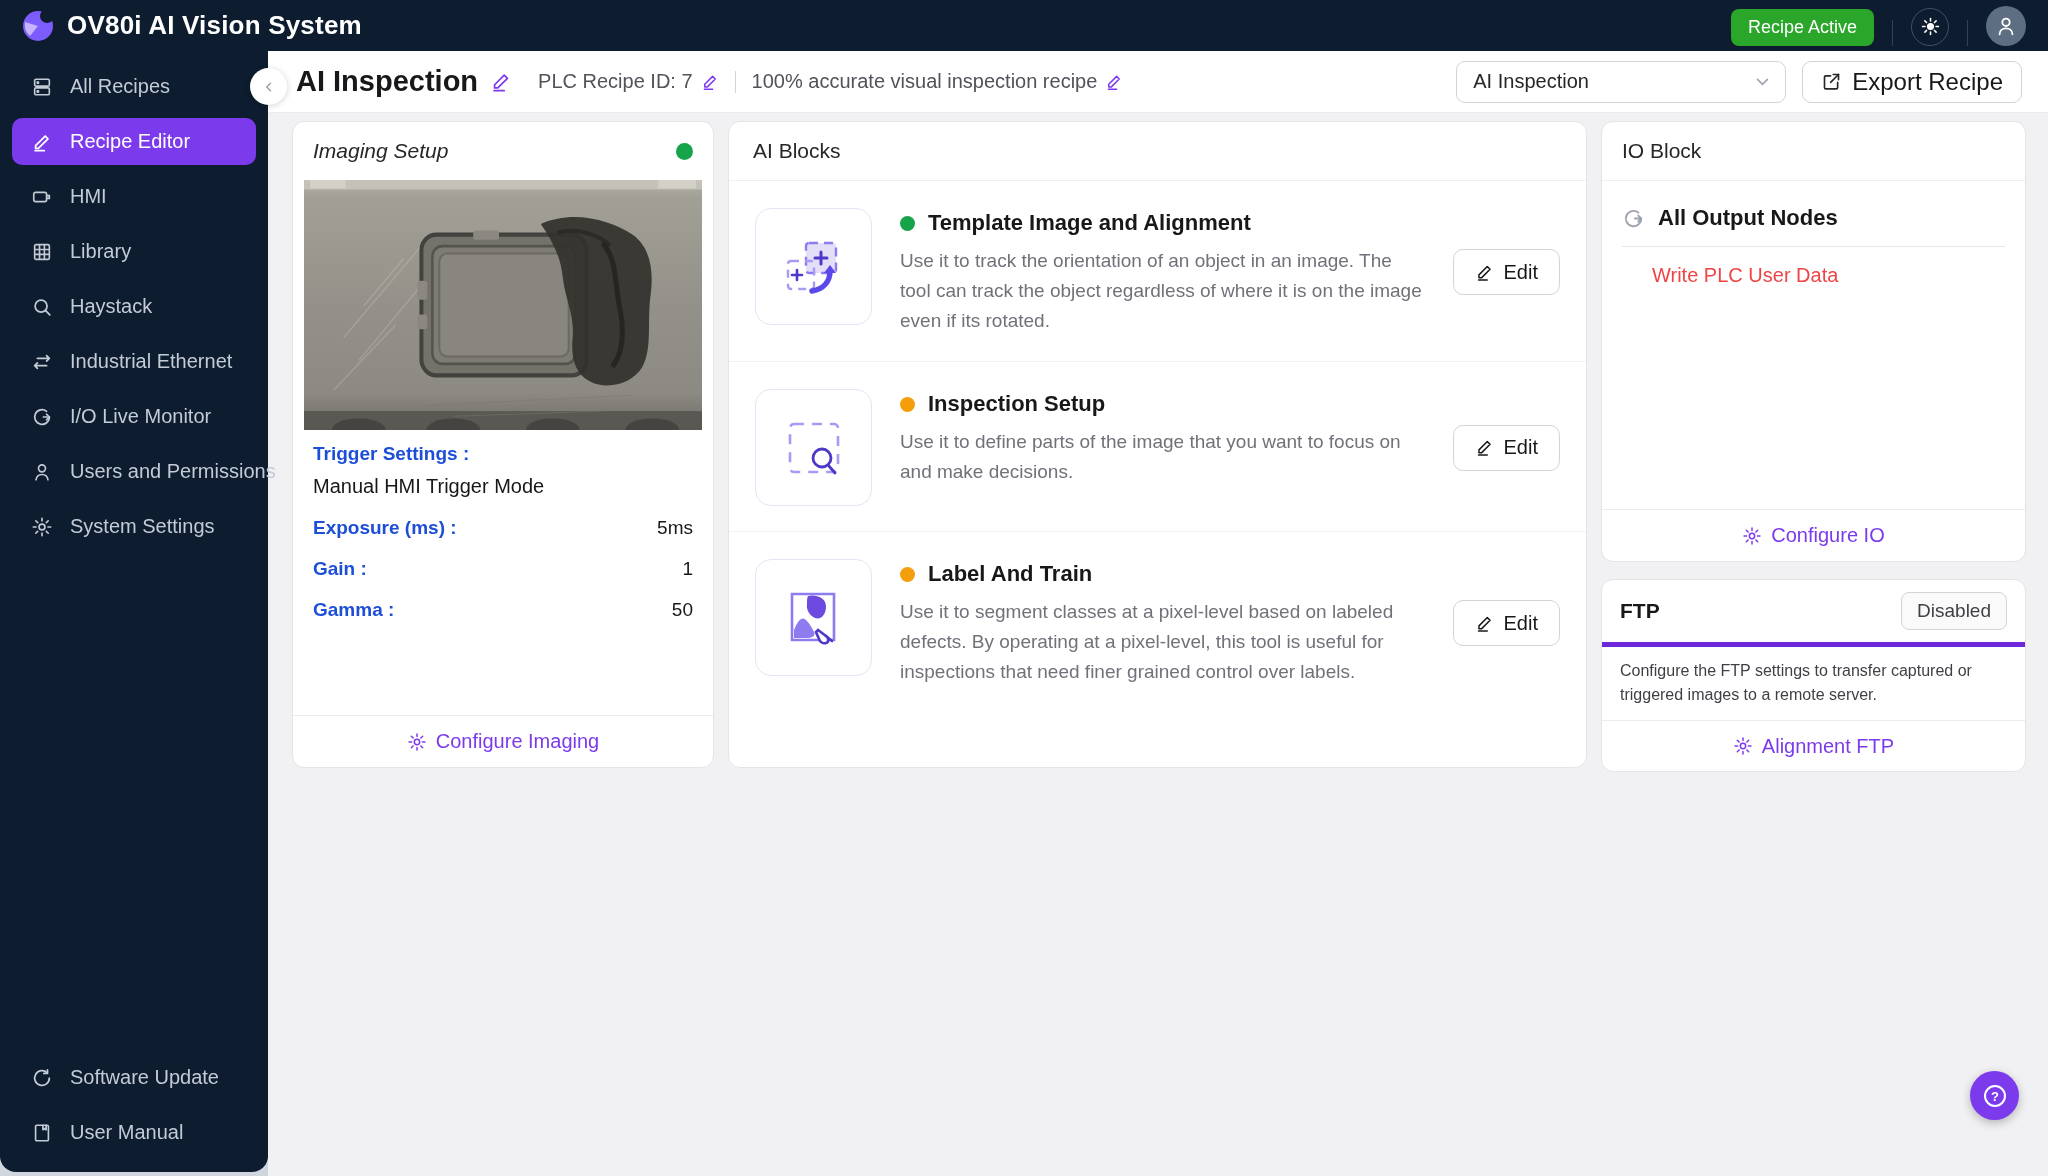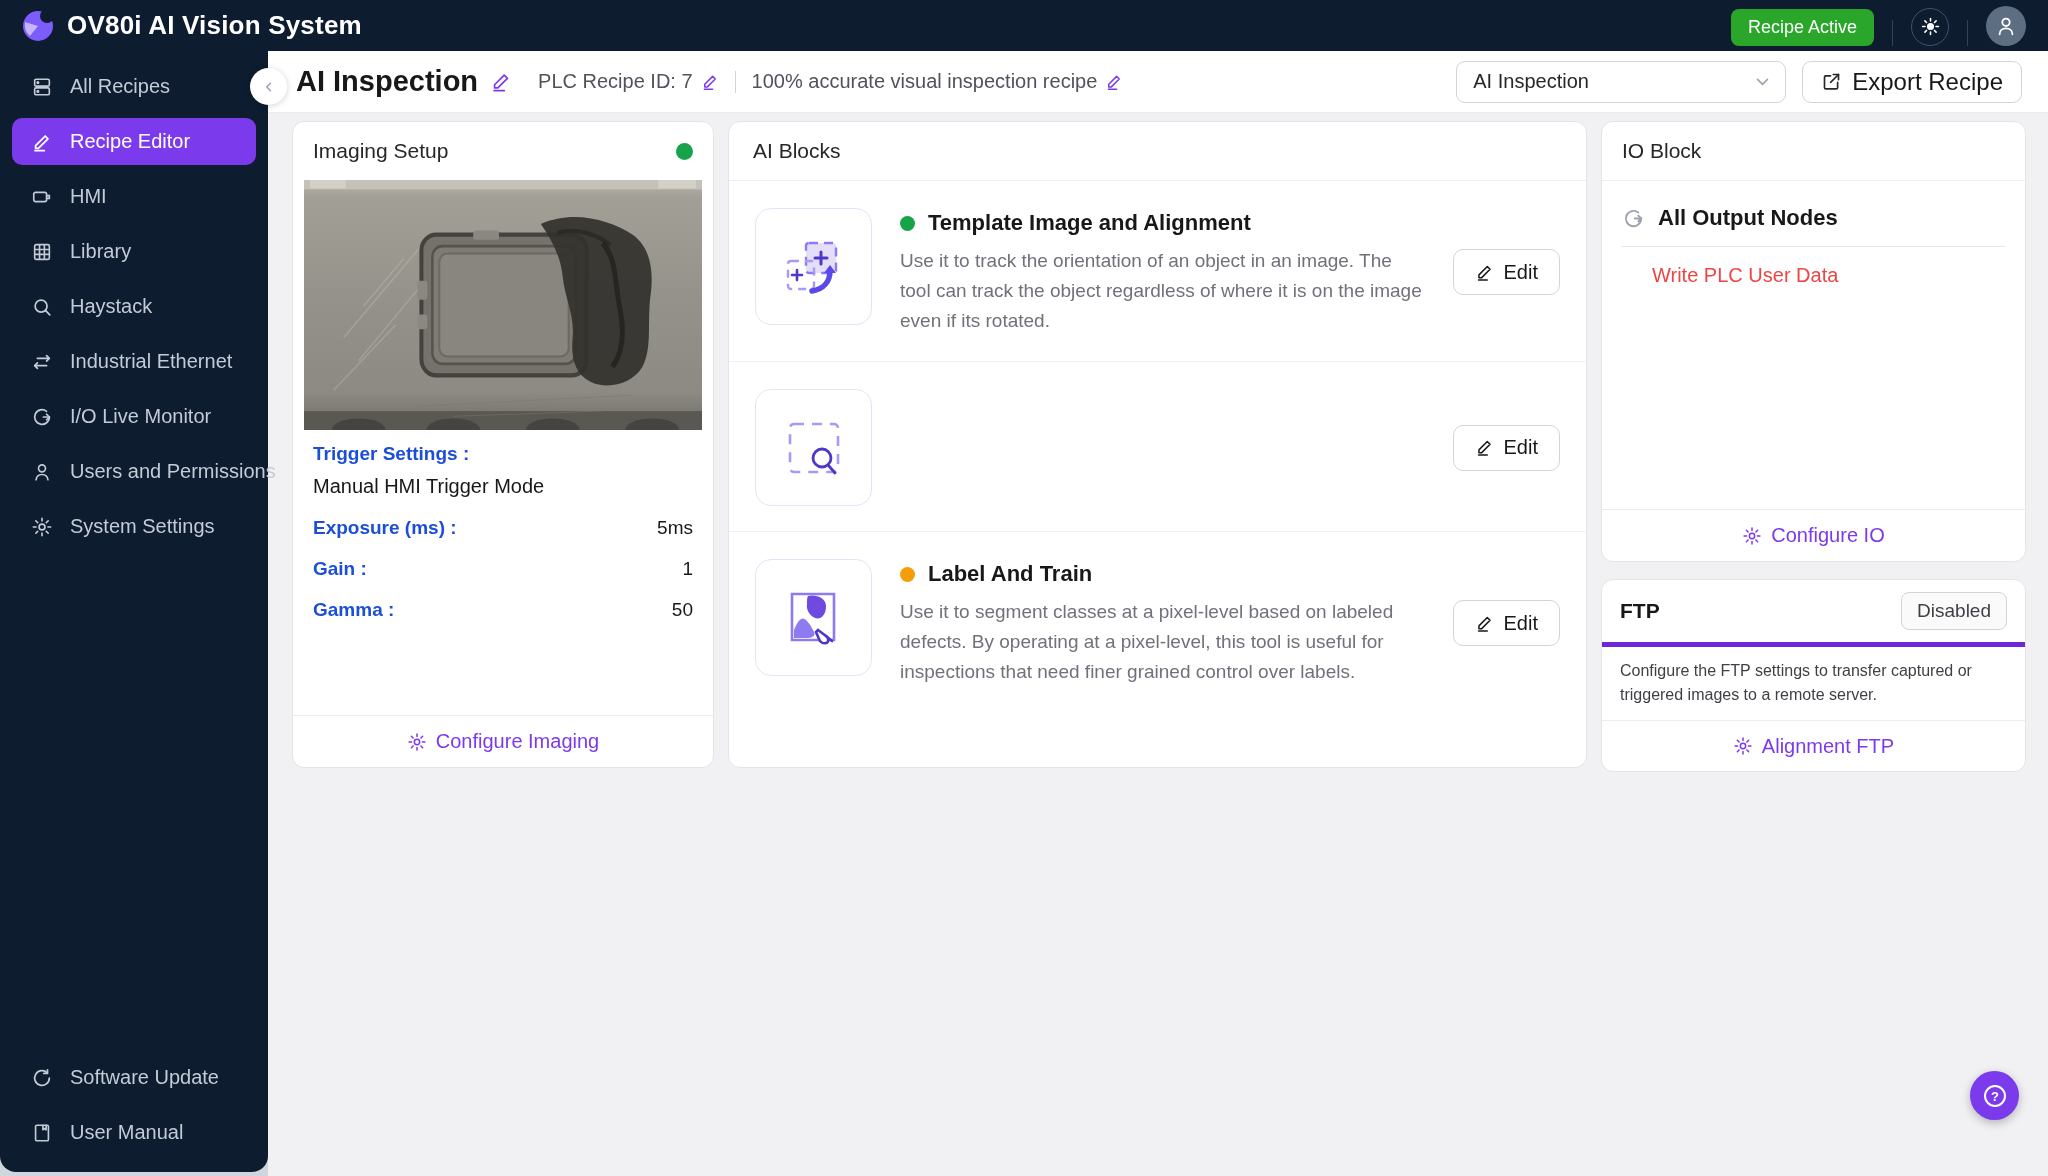--- a/index.html
+++ b/index.html
@@ -43,21 +43,21 @@
   .select-box { width:330px; height:42px; border:1px solid #d4d4d8; border-radius:9px; background:#fff;
                 display:flex; align-items:center; padding:0 14px 0 16px; cursor:pointer; }
   .select-box span { font-size:20px; color:#27272a; }
   .export-btn { height:42px; border:1px solid #d4d4d8; border-radius:9px; background:#fff;
                 display:flex; align-items:center; gap:10px; padding:0 18px; font-size:24px; color:#18181b; cursor:pointer; }
 
   .content { position:absolute; top:113px; left:268px; width:1780px; height:1063px; background:#f1f1f3;
              padding:8px 22px 0 24px; display:flex; gap:14px; align-items:flex-start; }
 
   .card { background:#fff; border:1px solid #e4e4e7; border-radius:12px; display:flex; flex-direction:column; }
-  .card-head { display:flex; align-items:center; justify-content:space-between; padding:17px 20px; }
+  .card-head { display:flex; align-items:center; justify-content:space-between; padding:17px 20px;font-style:italic; }
   .card-title { font-size:21px; color:#27272a; }
   .dot { display:inline-block; border-radius:50%; }
   .dot-lg { width:17px; height:17px; }
   .dot-sm { width:15px; height:15px; flex:none; }
   .dot-green { background:#16a34a; }
   .dot-amber { background:#f59e0b; }
 
   
   .imaging-card { width:422px; height:647px; }
   .img-wrap { margin:0 11px; height:250px; overflow:hidden; }
@@ -402,20 +402,27 @@
     </div>
 
     <div class="block-row">
       <div class="tile">
         <svg width="64" height="64" viewBox="0 0 64 64" fill="none">
           <rect x="8" y="8" width="48" height="48" rx="4" stroke="#a79af5" stroke-width="2.6" stroke-dasharray="10 8"></rect>
           <circle cx="40" cy="42" r="9" stroke="#4c38c9" stroke-width="2.8"></circle>
           <path d="M46.5 49.5 L53 57" stroke="#4c38c9" stroke-width="2.8" stroke-linecap="round"></path>
         </svg>
       </div>
+      <div class="block-info">
+        <div class="block-title-row">
+          <span class="dot dot-sm dot-amber"></span>
+          <span class="block-name">Inspection Setup</span>
+        </div>
+        <p class="block-desc">Use it to define parts of the image that you want to focus on and make decisions.</p>
+      </div>
       <button class="edit-btn">
         <svg width="19" height="19" viewBox="0 0 24 24" fill="none" stroke="#18181b" stroke-width="1.9" stroke-linecap="round" stroke-linejoin="round">
           <path d="M15.5 4.5l3.5 3.5L8.5 18.5H5V15L15.5 4.5z"></path>
             <path d="M4.5 21.5h11"></path>
         </svg>
         <span>Edit</span>
       </button>
     </div>
 
     <div class="block-row">

